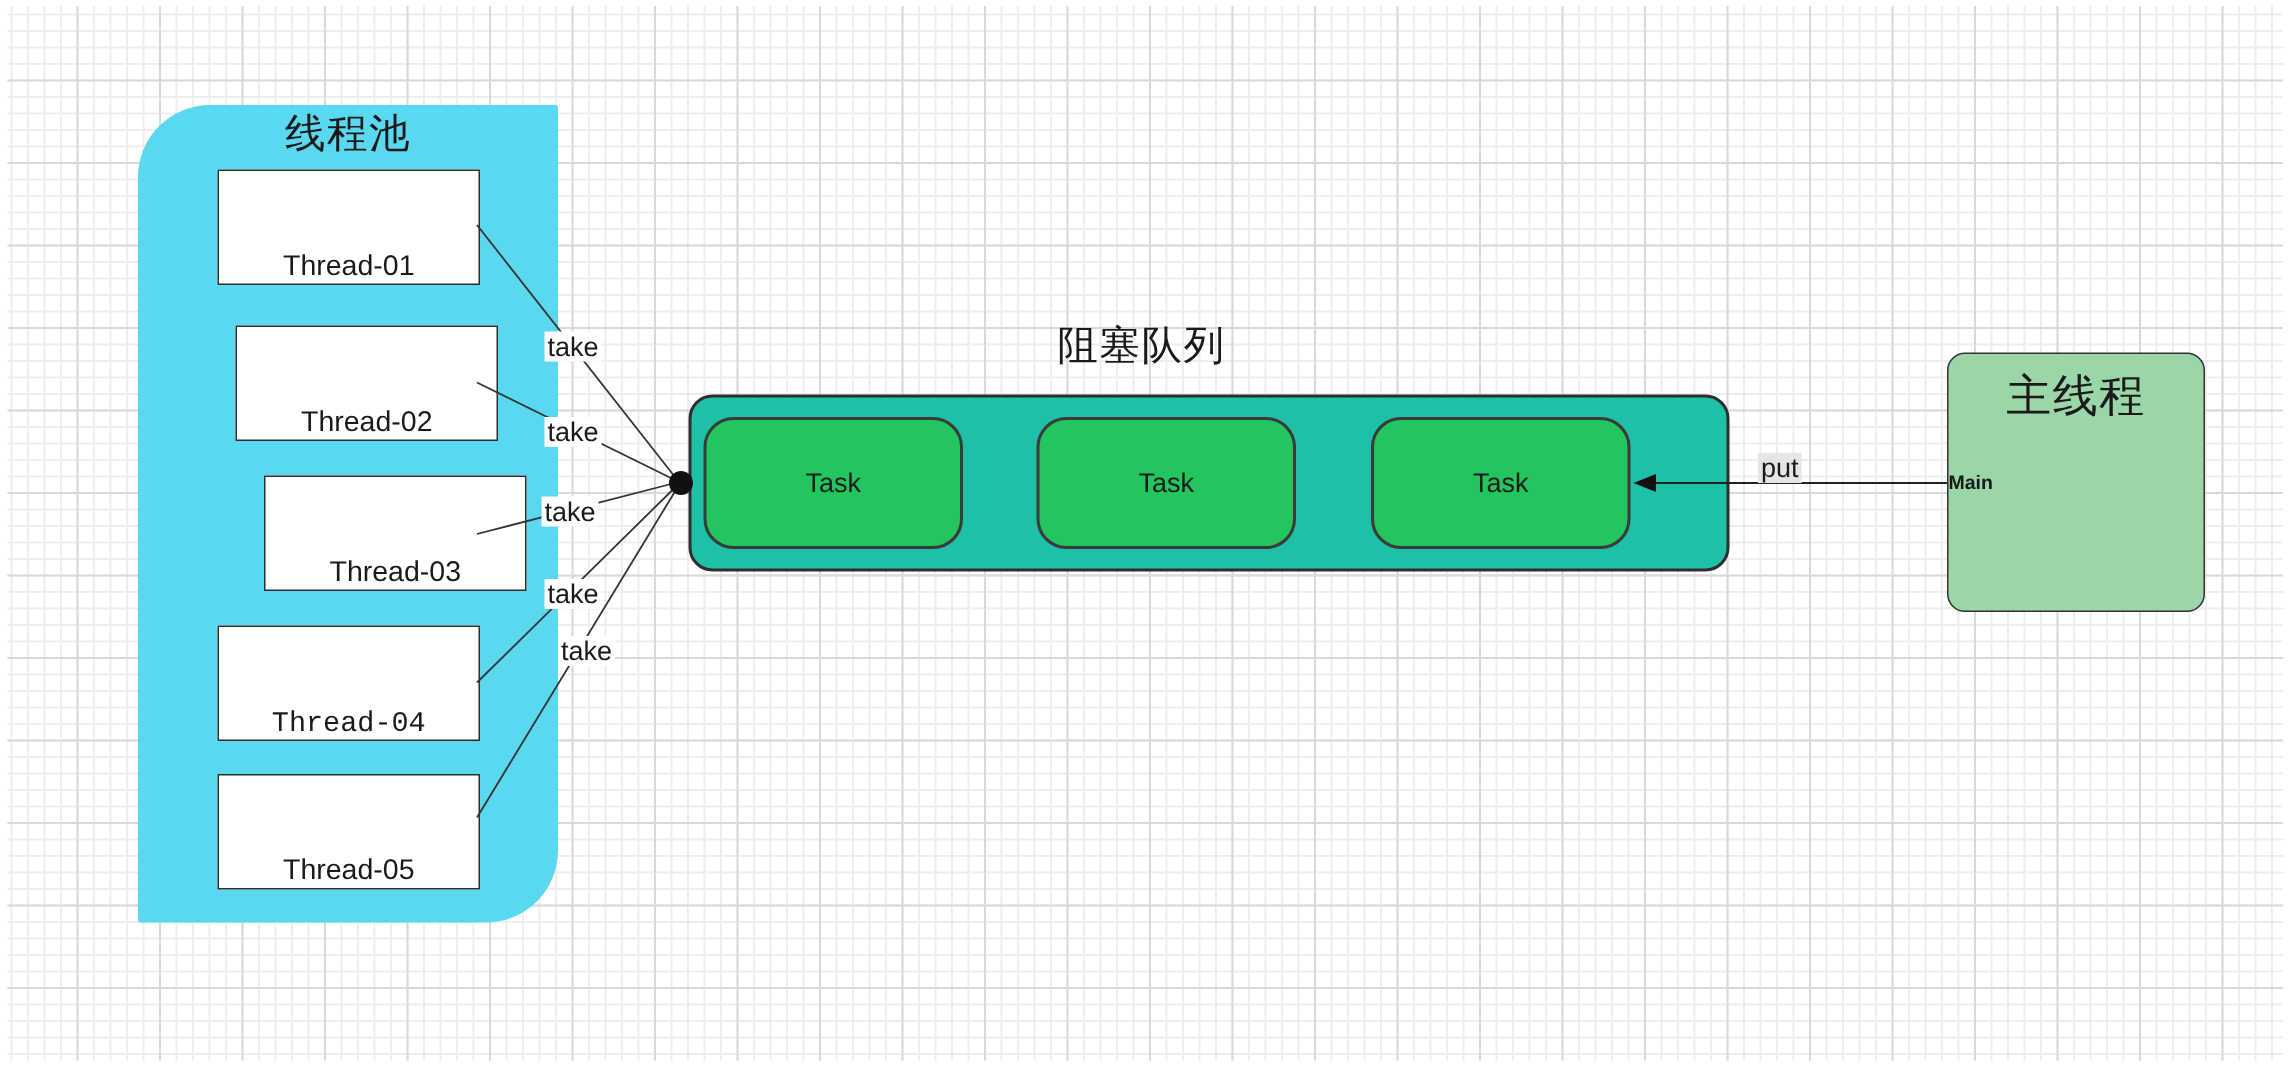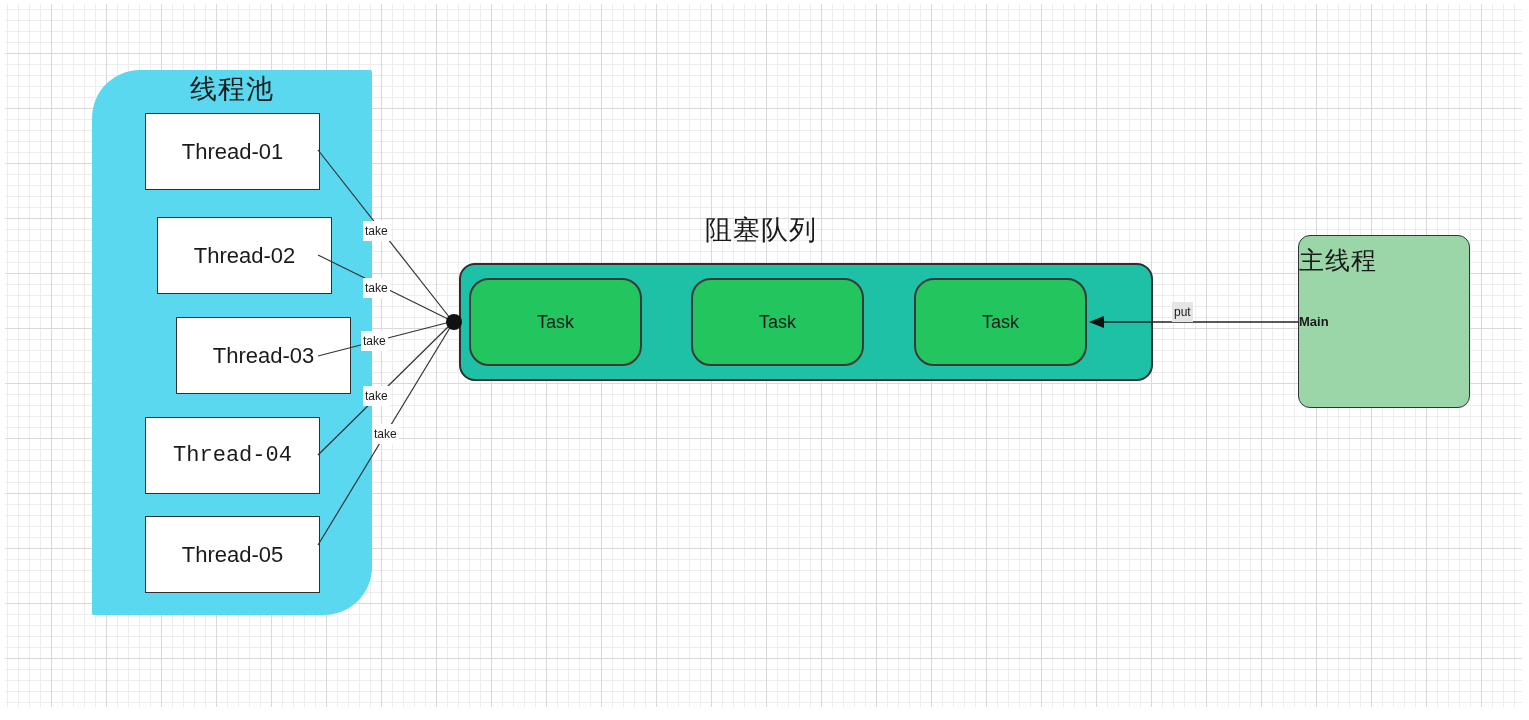--- a/index.html
+++ b/index.html
@@ -31,22 +31,22 @@
     z-index: 1;
   }
   .pool-title {
     position: absolute; left: 92px; top: 71px; width: 280px;
     text-align: center; font-size: 27px; letter-spacing: 1px;
     z-index: 2;
   }
   .thread-box {
     position: absolute; left: 145px; width: 173px; height: 75px;
     background: #ffffff; border: 1px solid #2e2e2e;
-    display: flex; align-items: center; justify-content: center;
-    font-size: 22px; z-index: 2;
+    display: flex; align-items: flex-end; justify-content: center;
+    font-size: 19px; z-index: 2;
   }
   .t1 { top: 113px; } .t2 { top: 217px; margin-left: 12px; } .t3 { top: 317px; margin-left: 31px; }
   .t4 { top: 417px; font-family: Liberation Mono, monospace; } .t5 { top: 516px; }
   
   .queue-title {
     position: absolute; left: 661px; top: 212px; width: 200px;
     text-align: center; font-size: 27px; letter-spacing: 1px; z-index: 2;
   }
   .queue {
     position: absolute; left: 459px; top: 263px; width: 694px; height: 118px;
@@ -62,36 +62,36 @@
   }
   .task1 { left: 469px; } .task2 { left: 691px; } .task3 { left: 914px; }
   
   .main-box {
     position: absolute; left: 1298px; top: 235px; width: 172px; height: 173px;
     background: #9ad6a8; border: 1px solid #333333; border-radius: 12px;
     box-sizing: border-box; z-index: 1;
   }
   .main-title {
     position: absolute; left: 0; top: 8px; width: 100%;
-    font-size: 25px; letter-spacing: 1px;
+    text-align: center; font-size: 30px; letter-spacing: 1px;
   }
   .main-label {
     position: absolute; left: 0; top: 78px; width: 100%;
     text-align: left; font-size: 13px; font-weight: bold;
   }
   
   svg.edges {
     position: absolute; left: 0; top: 0; width: 1529px; height: 720px;
     z-index: 3; pointer-events: none;
   }
   svg.edges line, svg.edges circle, svg.edges polygon { pointer-events: all; }
   
   .edge-label {
     position: absolute; z-index: 4; background: #ffffff;
-    font-size: 12px; line-height: 20px; padding: 0 2px;
+    font-size: 18px; line-height: 20px; padding: 0 2px;
   }
   .take-1 { left: 363px; top: 221px; }
   .take-2 { left: 363px; top: 278px; }
   .take-3 { left: 361px; top: 331px; }
   .take-4 { left: 363px; top: 386px; }
   .take-5 { left: 372px; top: 424px; }
   .put-label { left: 1172px; top: 302px; background: #e5e5e5; }
 </style>
 </head>
 <body>

